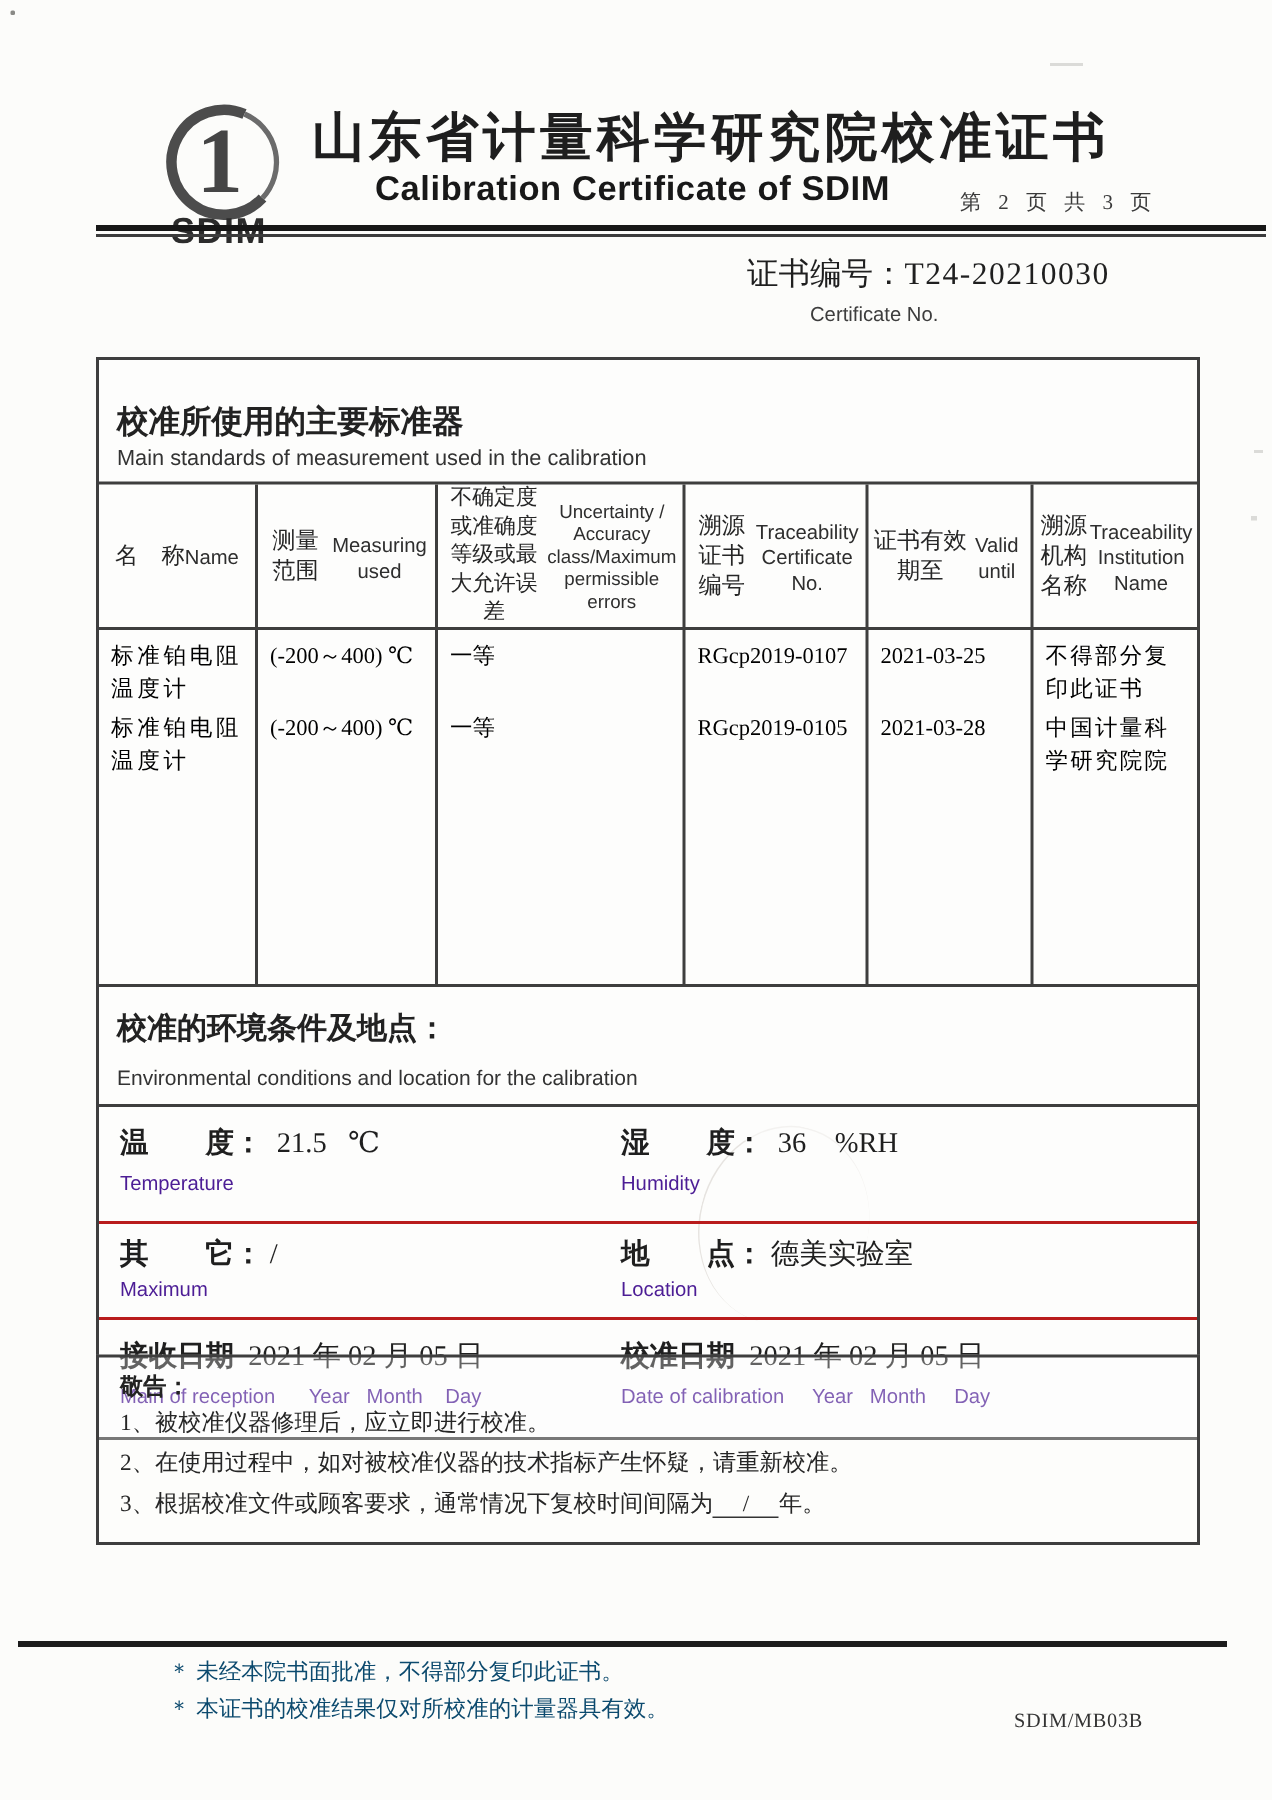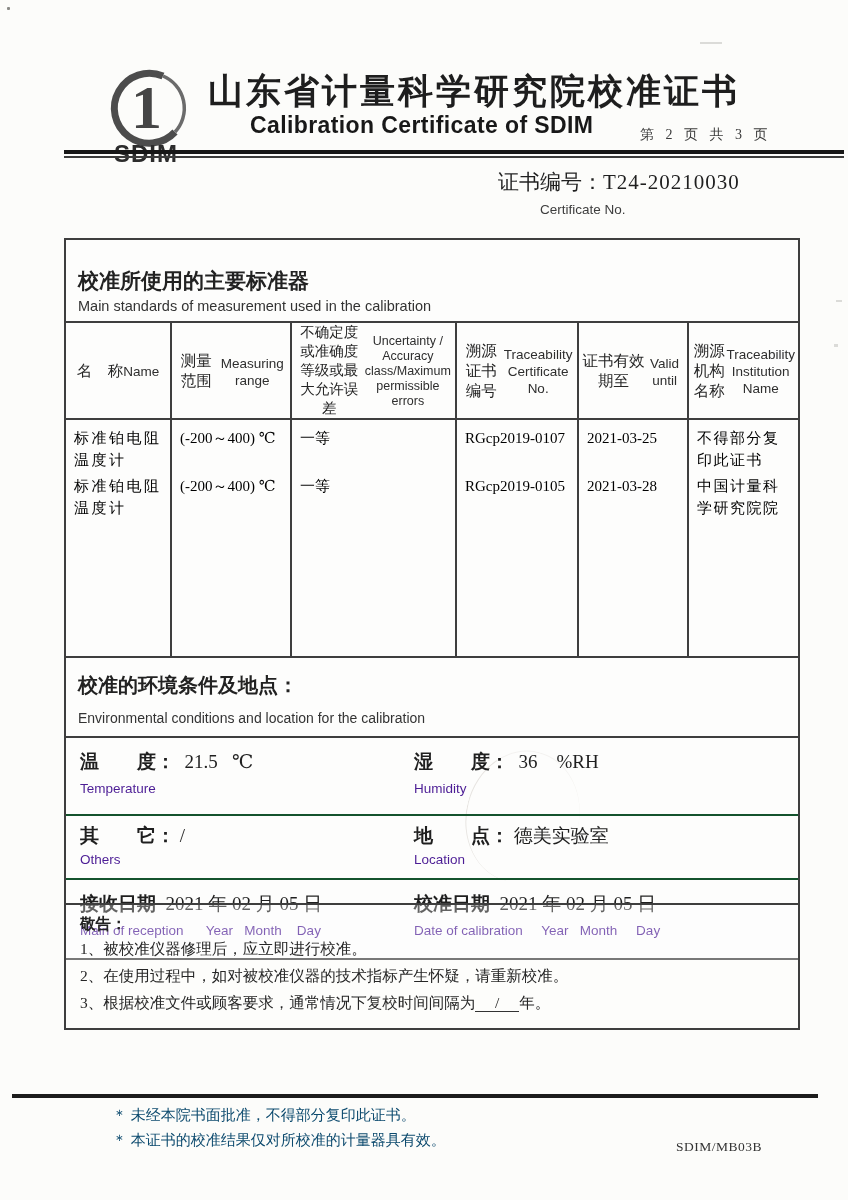--- a/index.html
+++ b/index.html
@@ -37,21 +37,21 @@
   .hdr-cell.small .en{font-size:12.5px;line-height:15px;}
   .data-grid{display:flex;height:236px;border-bottom:2px solid #3e3e3e;}
   .data-col{padding-top:5px;}
   .cell{height:46px;padding:2px 6px 0 8px;font-size:15px;line-height:22px;color:#000000;}
   .ls2{letter-spacing:2.5px;}
   .ls1{letter-spacing:1.5px;}
   
   .env-title{padding:14px 12px 10px 12px;border-bottom:2px solid #3e3e3e;}
   .env-title .cn{font-size:20px;font-weight:600;color:#222;}
   .env-title .en{font-size:14px;color:#333;margin-top:11px;}
-  .env-row{position:relative;border-bottom:2px solid #14532d;}
+  .env-row{position:relative;border-bottom:2px solid #b91c1c;}
   .r-temp{height:76px;} .r-oth{height:62px;} .r-date{height:78px;border-bottom:none;}
   .pair{position:absolute;top:11px;}
   .pair.lft{left:14px;} .pair.rgt{left:348px;}
   .pair .line1{font-size:19px;color:#1f1f1f;white-space:pre;}
   .pair .lab{font-family:"Liberation Sans","DejaVu Sans",sans-serif;font-weight:600;}
   .pair .val{font-size:19px;}
   .pair .en{font-size:13.5px;color:#4c1d95;margin-top:6px;font-family:"Liberation Sans","DejaVu Sans",sans-serif;white-space:pre;}
   
   .notice-box{left:64px;top:903px;width:736px;border:2px solid #3e3e3e;box-sizing:border-box;padding:9px 14px 12px 14px;background:rgba(255,255,255,.3);}
   .notice-title{font-size:15.5px;font-weight:600;font-family:"Liberation Sans","DejaVu Sans",sans-serif;color:#222;}
@@ -102,21 +102,21 @@
       <div class="en sans">Main standards of measurement used in the calibration</div>
     </div>
 
     <div class="hdr-row">
       <div class="col c1 hdr-cell">
         <span class="cn sans pre">名　称</span>
         <span class="en sans">Name</span>
       </div>
       <div class="col c2 hdr-cell">
         <span class="cn sans">测量范围</span>
-        <span class="en sans">Measuring range</span>
+        <span class="en sans">Measuring used</span>
       </div>
       <div class="col c3 hdr-cell small">
         <span class="cn sans">不确定度或准确度等级或最大允许误差</span>
         <span class="en sans">Uncertainty / Accuracy class/Maximum permissible errors</span>
       </div>
       <div class="col c4 hdr-cell">
         <span class="cn sans">溯源证书编号</span>
         <span class="en sans">Traceability Certificate No.</span>
       </div>
       <div class="col c5 hdr-cell">
@@ -168,21 +168,21 @@
       </div>
       <div class="pair rgt">
         <div class="line1"><span class="lab">湿　　度：</span><span class="val">  36</span><span class="val">    %RH</span></div>
         <div class="en">Humidity</div>
       </div>
     </div>
 
     <div class="env-row r-oth">
       <div class="pair lft" style="top:7px;">
         <div class="line1"><span class="lab">其　　它：</span><span class="val"> /</span></div>
-        <div class="en" style="margin-top:3px;">Others</div>
+        <div class="en" style="margin-top:3px;">Maximum</div>
       </div>
       <div class="pair rgt" style="top:7px;">
         <div class="line1"><span class="lab">地　　点：</span><span class="val"> 德美实验室</span></div>
         <div class="en" style="margin-top:3px;">Location</div>
       </div>
     </div>
 
     <div class="env-row r-date">
       <div class="pair lft">
         <div class="line1"><span class="lab">接收日期</span><span class="val">  2021 年 02 月 05 日</span></div>

